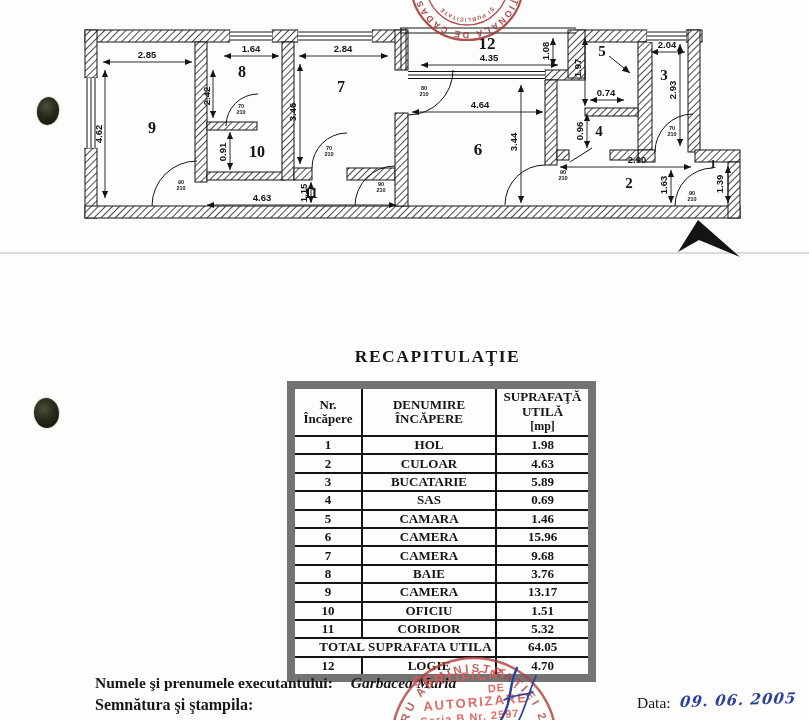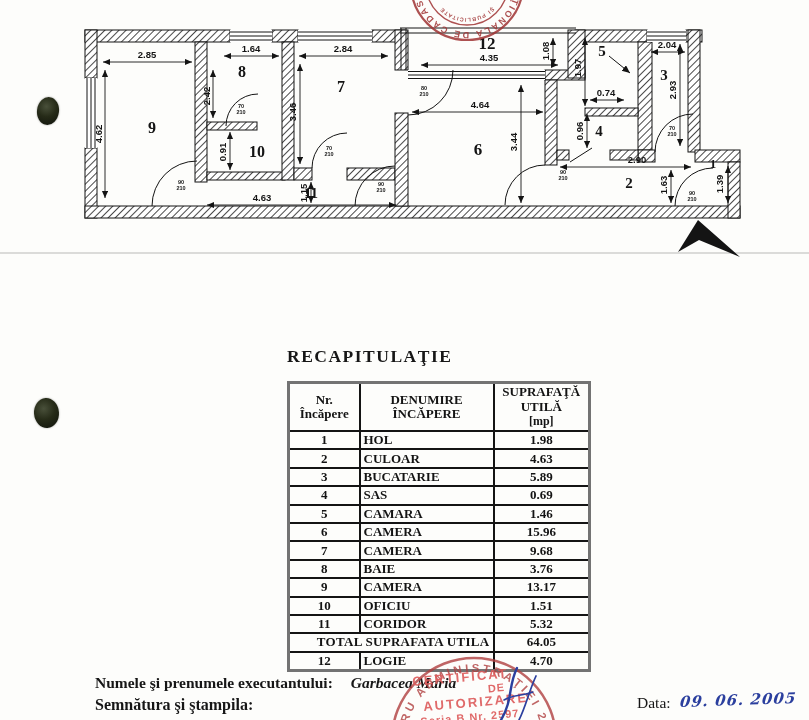--- a/index.html
+++ b/index.html
@@ -13,37 +13,37 @@
     position:absolute;border-radius:50%;
     background:radial-gradient(circle at 40% 35%, #49503a 0%, #262b18 45%, #0e110a 100%);
     box-shadow:0 0 2px rgba(0,0,0,.4);
   }
   .punch1{left:37px;top:97px;width:22px;height:28px;transform:rotate(8deg);}
   .punch2{left:34px;top:398px;width:25px;height:30px;transform:rotate(-4deg);}
   
   .scanline{left:0;top:252px;width:809px;height:2px;background:#9c9c9c;opacity:.35;}
   
   .title{
-    left:287px;top:346px;width:301px;text-align:left;
+    left:287px;top:346px;width:301px;text-align:center;
     font-size:17.5px;font-weight:bold;letter-spacing:1.5px;
   }
   
   .rtable{
     left:287px;top:381px;width:301px;border-collapse:collapse;
-    border:3px solid #737373;table-layout:fixed;
+    border:8px solid #737373;table-layout:fixed;
   }
   .rtable th,.rtable td{
     border:2px solid #141414;font-weight:bold;color:#141414;
     padding:0 3px;overflow:hidden;white-space:nowrap;
   }
   .rtable th{height:46px;font-size:13px;line-height:14.5px;text-align:center;vertical-align:middle;}
   .rtable td{height:16.4px;font-size:13px;line-height:14px;}
   .col1{width:71px;} .col2{width:134px;} .col3{width:96px;}
   .cell-nr{text-align:center;}
-  .cell-name{text-align:left;padding-left:8px;}
+  .cell-name{text-align:center;padding-left:8px;}
   .cell-area{text-align:center;}
   .cell-total{text-align:right;padding-left:4px;font-size:13.5px;letter-spacing:.3px;}
   .mp{font-size:12px;}
   
   .f-line1{left:95px;top:674px;font-size:15.5px;font-weight:bold;}
   .f-line2{left:95px;top:696px;font-size:16px;font-weight:bold;}
   .f-name{font-style:italic;margin-left:18px;}
   .f-data{left:637px;top:694px;font-size:15.5px;font-weight:normal;}
   .f-date{
     left:680px;top:691px;font-size:15px;font-style:italic;font-weight:bold;

